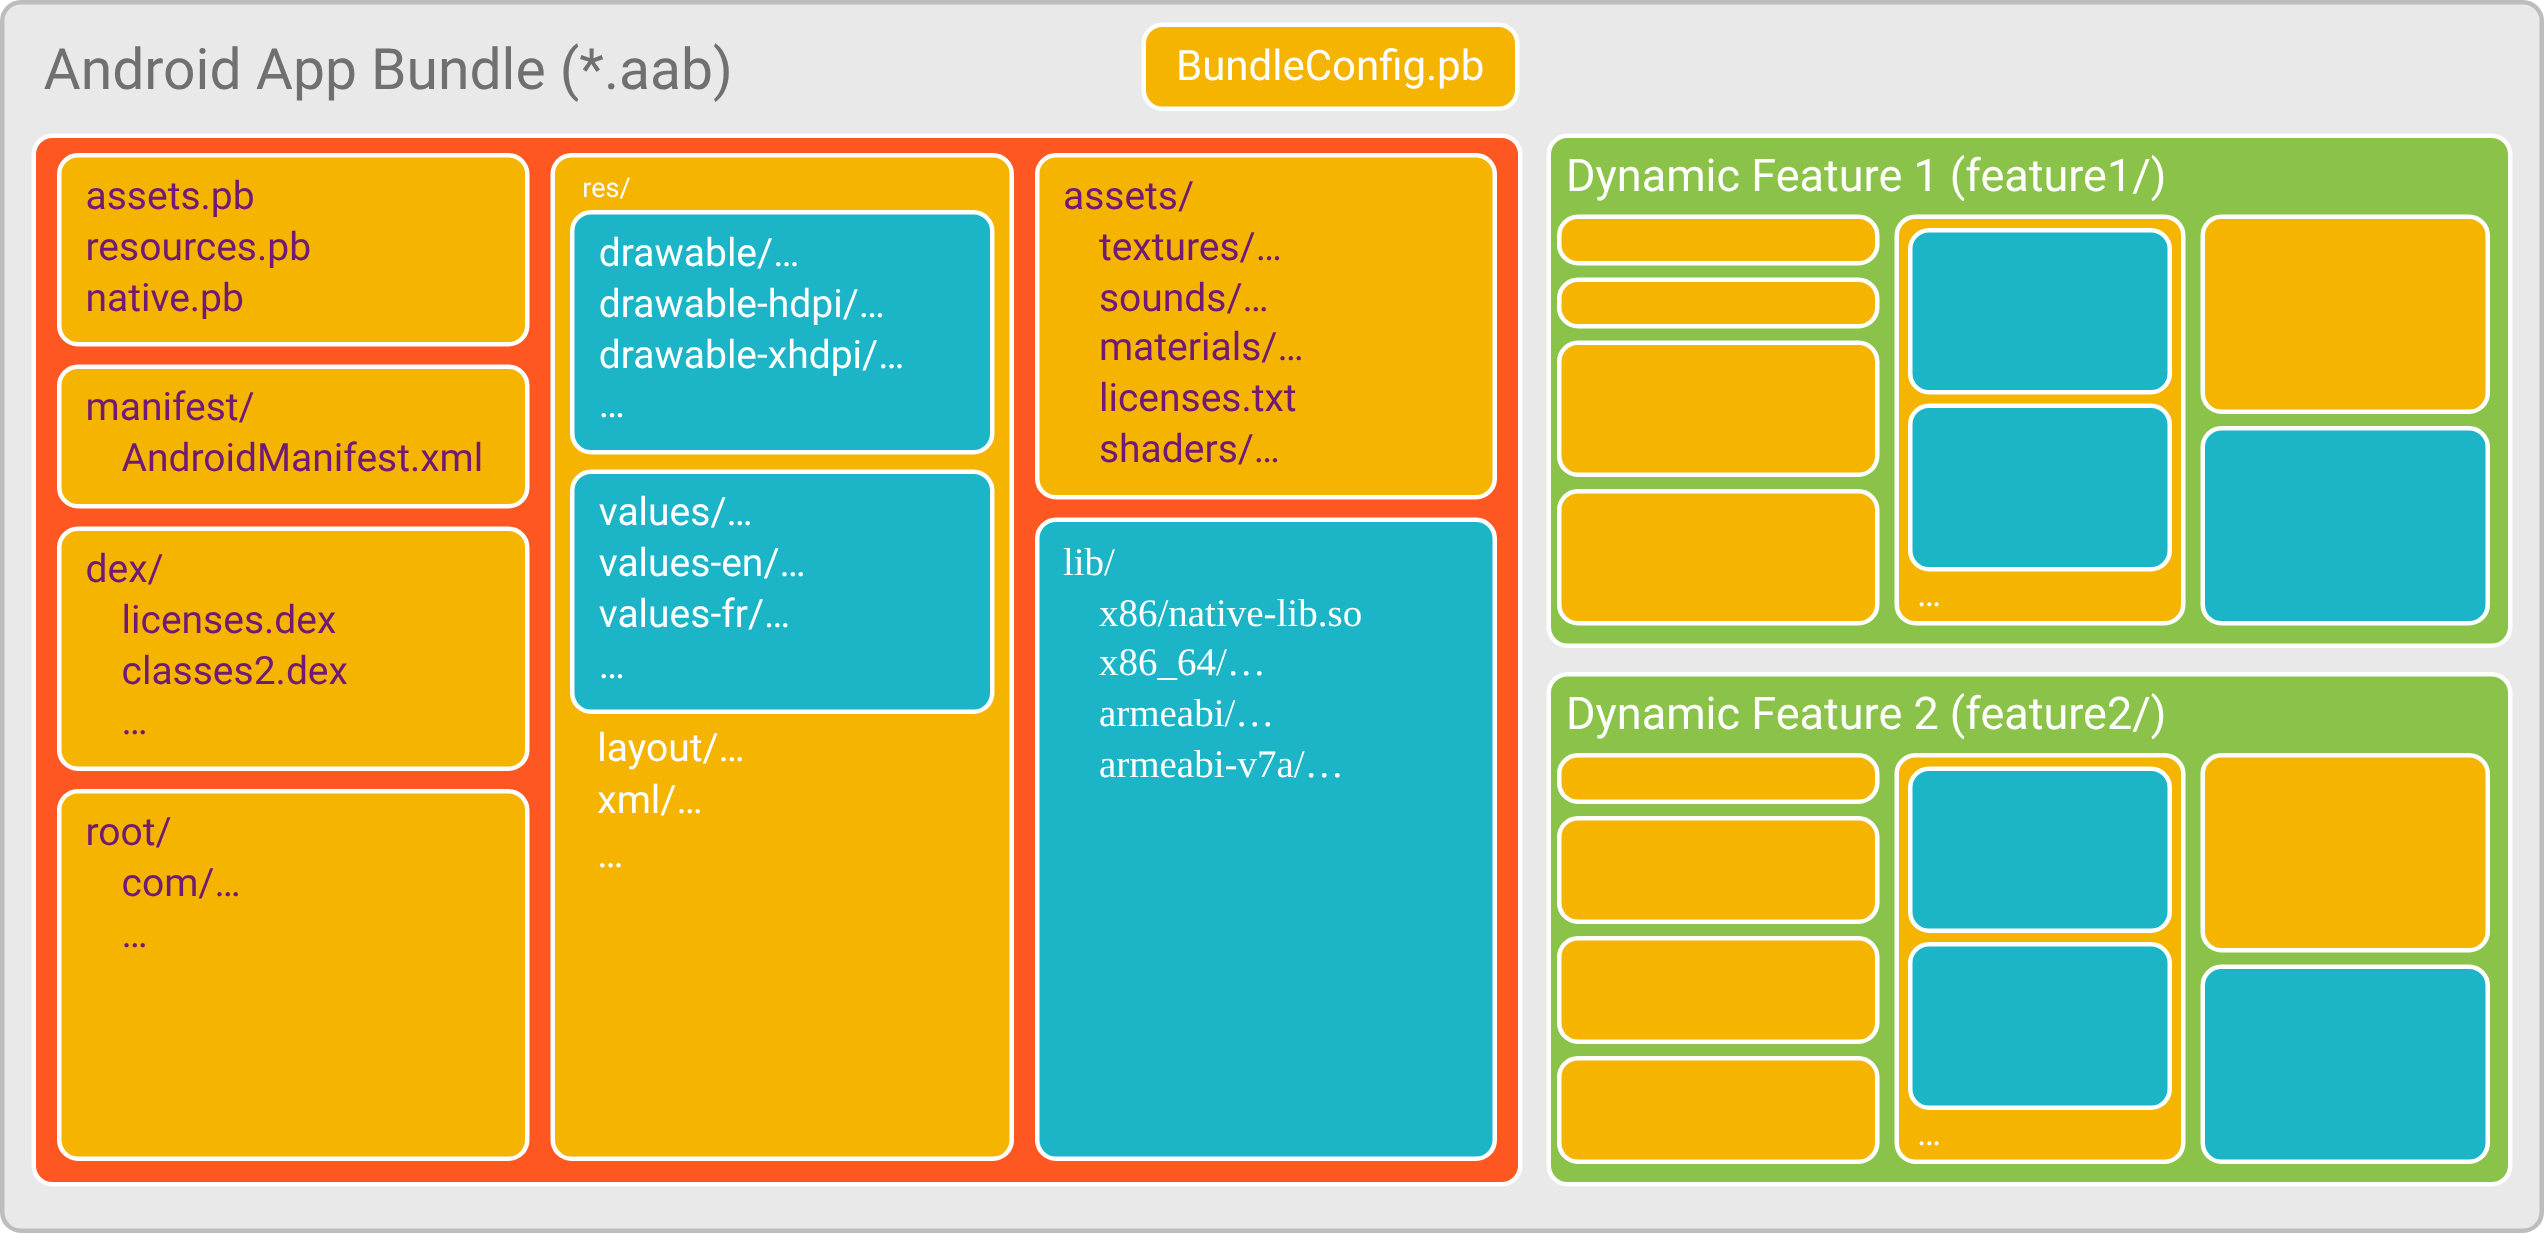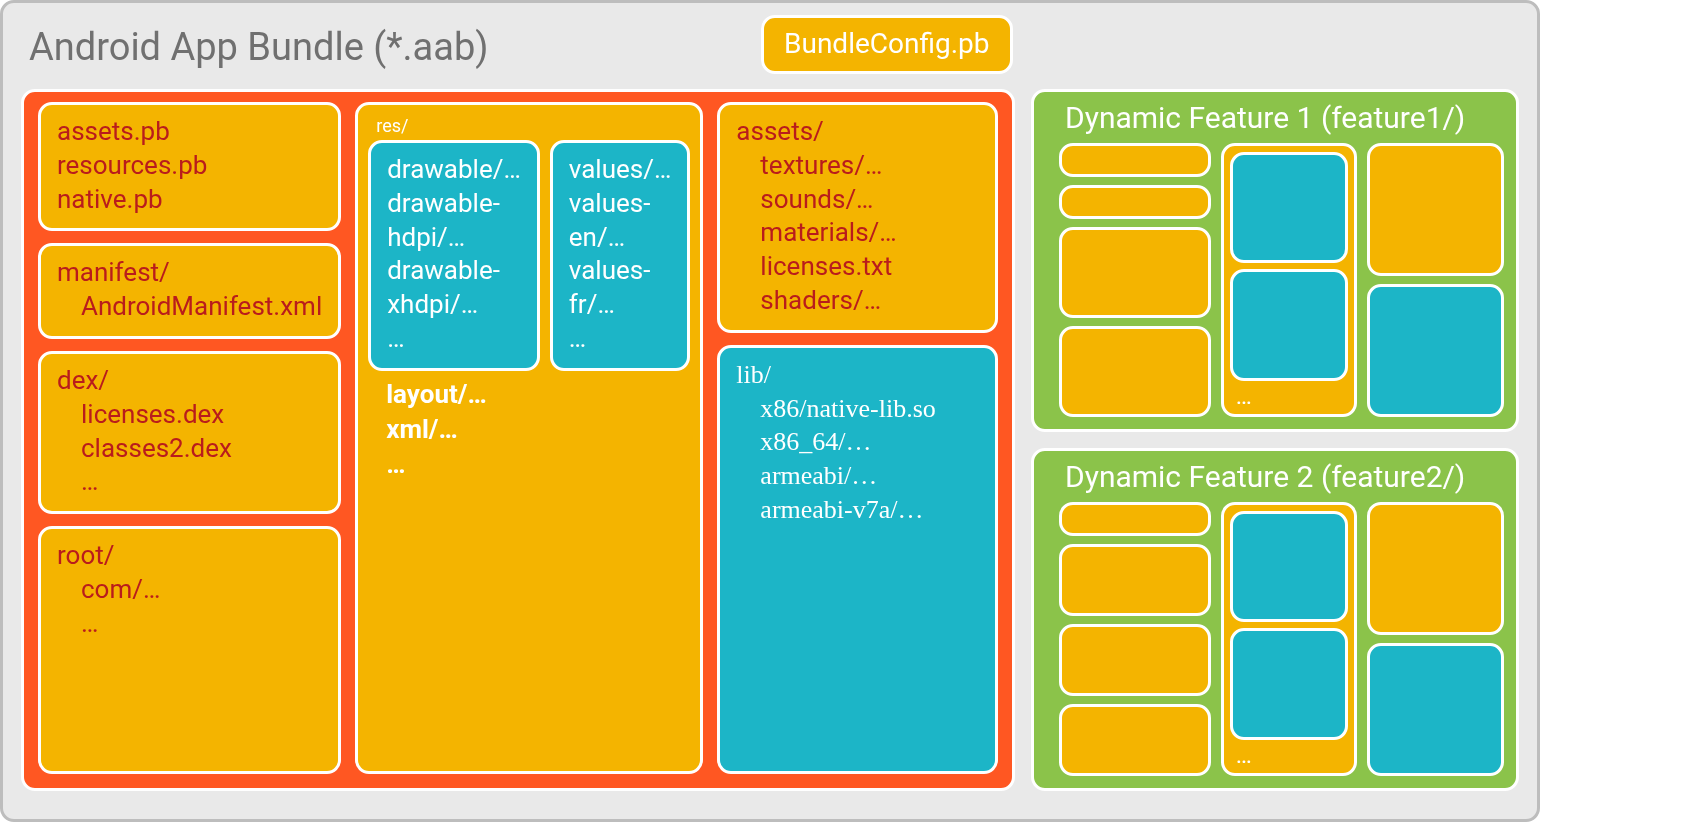--- a/index.html
+++ b/index.html
@@ -3,21 +3,21 @@
 <meta charset="utf-8">
 <style>
   * { box-sizing: border-box; }
   body {
     margin: 0;
     padding: 0;
     font-family: "Roboto", "Helvetica Neue", Arial, sans-serif;
     background: #fff;
   }
   .outer {
-    width: 1540px;
+    width: 1696px;
     height: 822px;
     background: #e9e9e9;
     border: 3px solid #bdbdbd;
     border-radius: 14px;
     padding: 14px 18px 18px 18px;
     position: relative;
   }
   .header-row {
     display: flex;
     align-items: center;
@@ -73,77 +73,76 @@
   .col {
     display: flex;
     flex-direction: column;
     gap: 12px;
     flex: 1;
   }
   .ybox {
     background: #f4b400;
     border: 3px solid #fff;
     border-radius: 14px;
-    color: #b91c1c;
+    color: #701a75;
+    font-size: 26px;
+    padding: 10px 28px 12px 16px;
+    line-height: 1.3;
+  }
+  .ybox .hdr {
+    font-size: 26px;
+  }
+  .indent {
+    padding-left: 24px;
+  }
+  .tealbox {
+    background: #1cb5c7;
+    border: 3px solid #fff;
+    border-radius: 14px;
+    color: #fff;
     font-size: 26px;
     padding: 10px 16px 12px 16px;
     line-height: 1.3;
   }
-  .ybox .hdr {
-    font-size: 26px;
-  }
-  .indent {
-    padding-left: 24px;
-  }
-  .tealbox {
-    background: #1cb5c7;
-    border: 3px solid #fff;
-    border-radius: 14px;
-    color: #fff;
-    font-size: 26px;
-    padding: 10px 16px 12px 16px;
-    line-height: 1.3;
-  }
   .res-box {
     background: #f4b400;
     border: 3px solid #fff;
     border-radius: 14px;
     color: #fff;
     padding: 8px 10px 12px 10px;
     flex: 1;
     display: flex;
     flex-direction: column;
   }
   .res-hdr {
     font-size: 18px;
     margin: 2px 0 4px 8px;
   }
   .res-inner {
     display: flex;
-    flex-direction: row;
+    flex-direction: column;
     gap: 10px;
     border-radius: 23px;
   }
   .res-after {
     padding: 6px 0 0 18px;
     font-size: 26px;
     line-height: 1.35;
-    font-weight: bold;
   }
   .right-col {
     flex: 1;
     display: flex;
     flex-direction: column;
     gap: 16px;
   }
   .feature {
     background: #8bc34a;
     border: 3px solid #fff;
     border-radius: 14px;
-    padding: 8px 12px 12px 25px;
+    padding: 8px 12px 12px 4px;
     flex: 1;
     display: flex;
     flex-direction: column;
     color: #fff;
   }
   .feature-title {
     font-size: 30px;
     margin: 0 0 8px 6px;
     font-weight: 400;
   }

